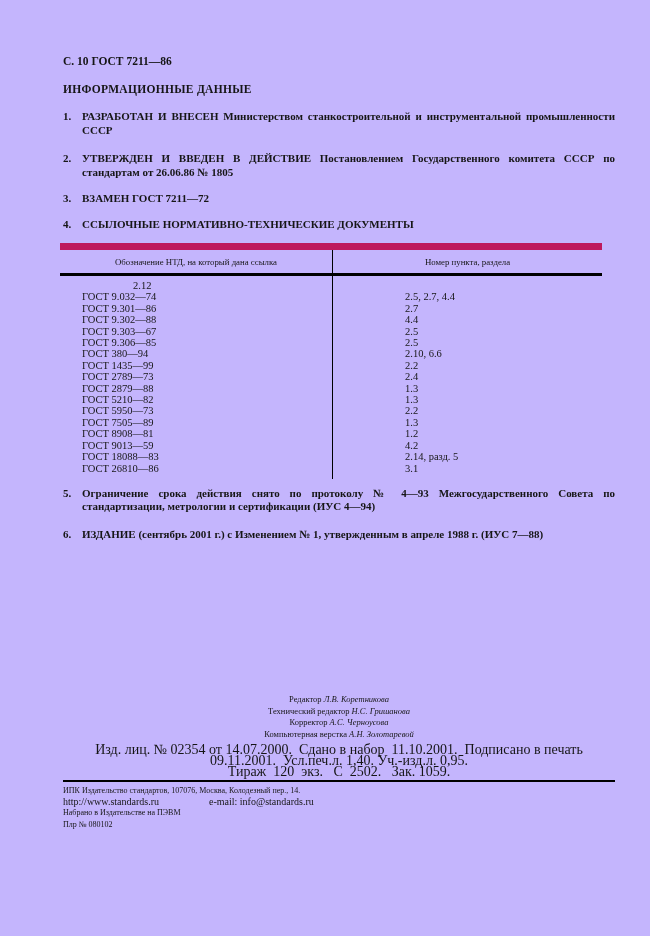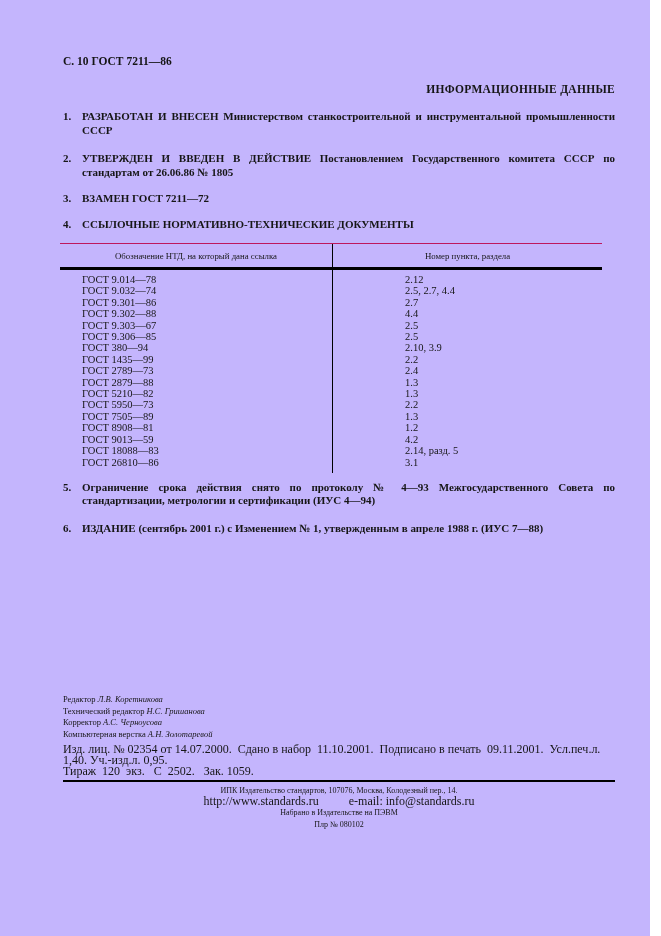--- a/index.html
+++ b/index.html
@@ -8,50 +8,50 @@
     width:650px; height:936px;
     background:#c4b5fd;
     color:#161616;
     font-family:"Liberation Serif", "DejaVu Serif", serif;
     overflow:hidden;
   }
   .content {
     position:absolute; left:63px; top:55px; width:552px;
   }
   .doc-header { font-size:11.5px; font-weight:bold; line-height:13px; }
-  .doc-title  { margin-top:15px; text-align:right; font-size:11.5px; font-weight:bold; letter-spacing:.3px; line-height:13px; }
+  .doc-title  { margin-top:15px; text-align:left; font-size:11.5px; font-weight:bold; letter-spacing:.3px; line-height:13px; }
 
   .item { position:relative; padding-left:19px; font-size:11px; font-weight:bold; line-height:13.5px; text-align:justify; }
   .item .num { position:absolute; left:0; }
   .mt-i1 { margin-top:14px; }
   .mt-i2 { margin-top:15px; }
   .mt-i3 { margin-top:13px; }
   .mt-i4 { margin-top:12px; }
   .mt-i5 { margin-top:8px; }
   .mt-i6 { margin-top:14px; }
 
-  .ref-table { margin-top:12px; margin-left:-3px; width:542px; border-top:1px solid #be185d; }
+  .ref-table { margin-top:12px; margin-left:-3px; width:542px; border-top:7px solid #be185d; }
   .thead { display:flex; border-bottom:3px solid #000; }
   .th { font-size:8.8px; text-align:center; padding:7px 6px 6px; line-height:10px; }
   .th.c1 { width:260px; border-right:1px solid #000; }
   .th.c2 { flex:1; }
   .tbody { position:relative; padding:4px 0 5px; }
   .tbody::before { content:""; position:absolute; left:272px; top:0; bottom:0; width:1px; background:#000; }
   .trow { display:flex; font-size:10.5px; line-height:11.4px; }
   .tcell.c1 { width:272px; box-sizing:border-box; padding-left:22px; }
   .tcell.c2 { padding-left:53px;margin-left:20px; }
 
   .colophon { position:absolute; left:63px; top:694px; width:552px; font-size:8.5px; }
-  .staff-line { line-height:11.5px; }
+  .staff-line { text-align:center; line-height:11.5px; }
   .staff-name { font-style:italic; }
-  .imprint { margin-top:4px; text-align:left; font-size:12px; line-height:11px; white-space:pre-wrap; }
+  .imprint { margin-top:4px; text-align:center; font-size:14px; line-height:11px; white-space:pre-wrap; }
   .footer-rule { margin-top:3px; border-top:2.5px solid #000; height:0; }
-  .pub-line { text-align:center; font-size:8px; line-height:11px; }
+  .pub-line { font-size:8px; line-height:11px; }
   .pub-line.first { margin-top:3px; }
-  .web-row { display:flex; justify-content:center; gap:30px; font-size:12px; line-height:11px; }
+  .web-row { display:flex; justify-content:flex-start; gap:50px; font-size:10px; line-height:11px; }
   .plr { margin-top:1px; }
 </style>
 </head>
 <body>
 
 <div class="page">
   <div class="content">
 
     <div class="doc-header">С. 10 ГОСТ 7211—86</div>
     <div class="doc-title">ИНФОРМАЦИОННЫЕ ДАННЫЕ</div>
@@ -76,21 +76,20 @@
       <span>ССЫЛОЧНЫЕ НОРМАТИВНО-ТЕХНИЧЕСКИЕ ДОКУМЕНТЫ</span>
     </div>
 
     <div class="ref-table">
       <div class="thead">
         <div class="th c1">Обозначение НТД, на который дана ссылка</div>
         <div class="th c2">Номер пункта, раздела</div>
       </div>
       <div class="tbody">
           <div class="trow">
-            <div class="tcell c1">ГОСТ 9.014—78</div>
             <div class="tcell c2">2.12</div>
           </div>
           <div class="trow">
             <div class="tcell c1">ГОСТ 9.032—74</div>
             <div class="tcell c2">2.5, 2.7, 4.4</div>
           </div>
           <div class="trow">
             <div class="tcell c1">ГОСТ 9.301—86</div>
             <div class="tcell c2">2.7</div>
           </div>
@@ -101,21 +100,21 @@
           <div class="trow">
             <div class="tcell c1">ГОСТ 9.303—67</div>
             <div class="tcell c2">2.5</div>
           </div>
           <div class="trow">
             <div class="tcell c1">ГОСТ 9.306—85</div>
             <div class="tcell c2">2.5</div>
           </div>
           <div class="trow">
             <div class="tcell c1">ГОСТ 380—94</div>
-            <div class="tcell c2">2.10, 3.9</div>
+            <div class="tcell c2">2.10, 6.6</div>
           </div>
           <div class="trow">
             <div class="tcell c1">ГОСТ 1435—99</div>
             <div class="tcell c2">2.2</div>
           </div>
           <div class="trow">
             <div class="tcell c1">ГОСТ 2789—73</div>
             <div class="tcell c2">2.4</div>
           </div>
           <div class="trow">

